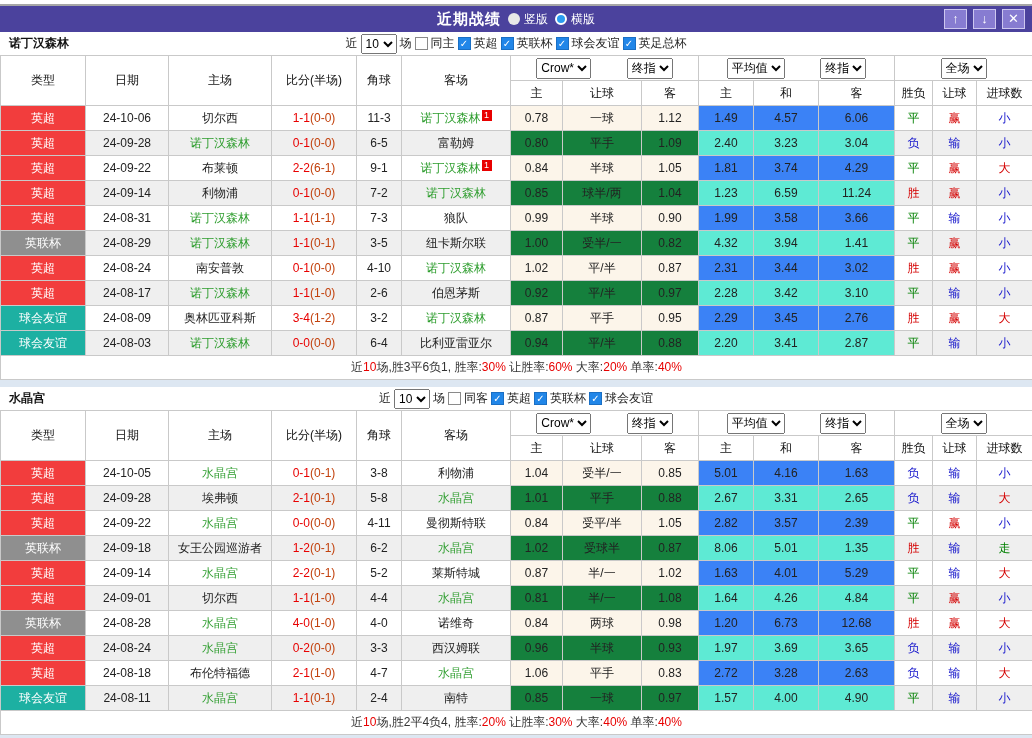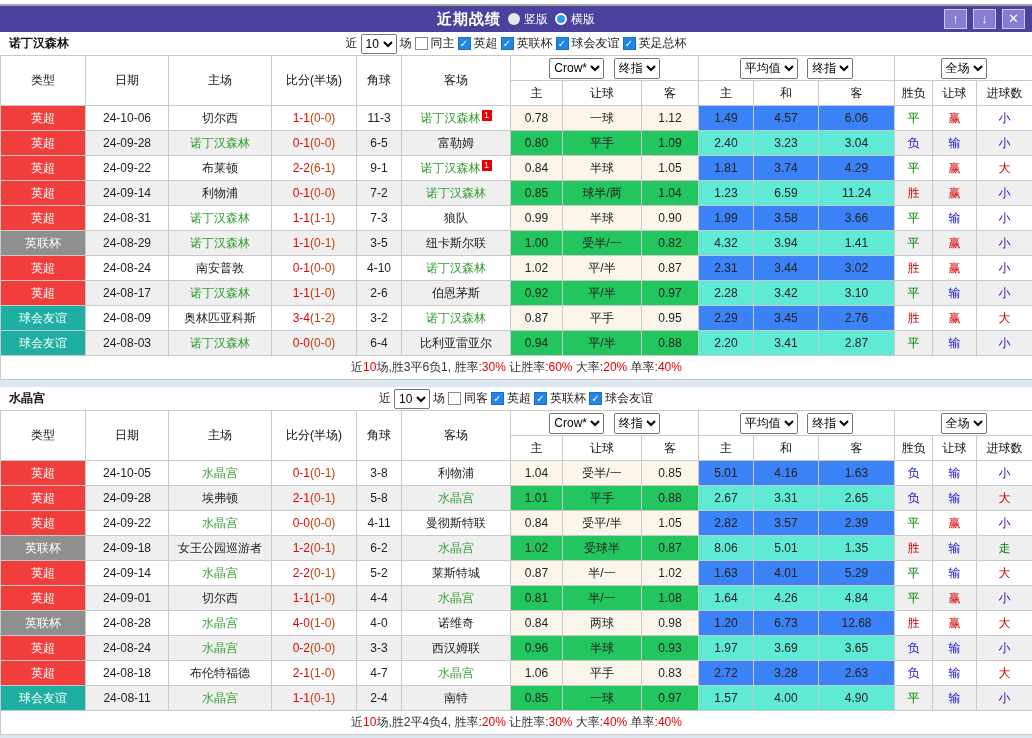--- a/index.html
+++ b/index.html
@@ -29,25 +29,25 @@
   .filter-controls { margin:0 auto; display:flex; align-items:center; gap:3px; }
   .filter-controls select { font-size:12px; height:20px; }
   .cb {
     width:13px; height:13px; border:1px solid #8a8a8a; background:#fff; display:inline-block;
     font-size:10px; line-height:11px; text-align:center; color:#fff; cursor:pointer;
   }
   .cb.checked { background:#2186e8; border-color:#1a6fc4; }
   table { border-collapse:collapse; width:1032px; table-layout:fixed; text-align:center;border-radius:7px; }
   th,td { border:1px solid #c9c9c9; height:25px; padding:0 1px; overflow:hidden; white-space:nowrap; font-weight:normal; }
   thead th { background:#fff; color:#111; }
-  .selcell select { font-size:12px; height:21px; margin:0 3px; }
+  .selcell select { font-size:12px; height:21px; margin:0 16px; }
   tr.even td { background:#efefef; }
   td.c-crow { background:#fcf5ea; }
   td.c-avg  { background:#3b82f6; }
-  tr.even td.c-crow { background:#22c55e; }
+  tr.even td.c-crow { background:#15803d; }
   tr.even td.c-avg  { background:#5eead4; }
   td.t-red  { background:#f23d3d !important; color:#fff; }
   td.t-gray { background:#8f8f8f !important; color:#fff; }
   td.t-teal { background:#1db0a2 !important; color:#fff; }
   .focus { color:#2f9e2f; }
   .score { color:#e80000; }
   .half { color:#c2410c; }
   sup.redcard {
     background:#e80000; color:#fff; font-size:9px; line-height:11px;
     display:inline-block; min-width:10px; padding:0 1px; margin-left:1px; vertical-align:top;

